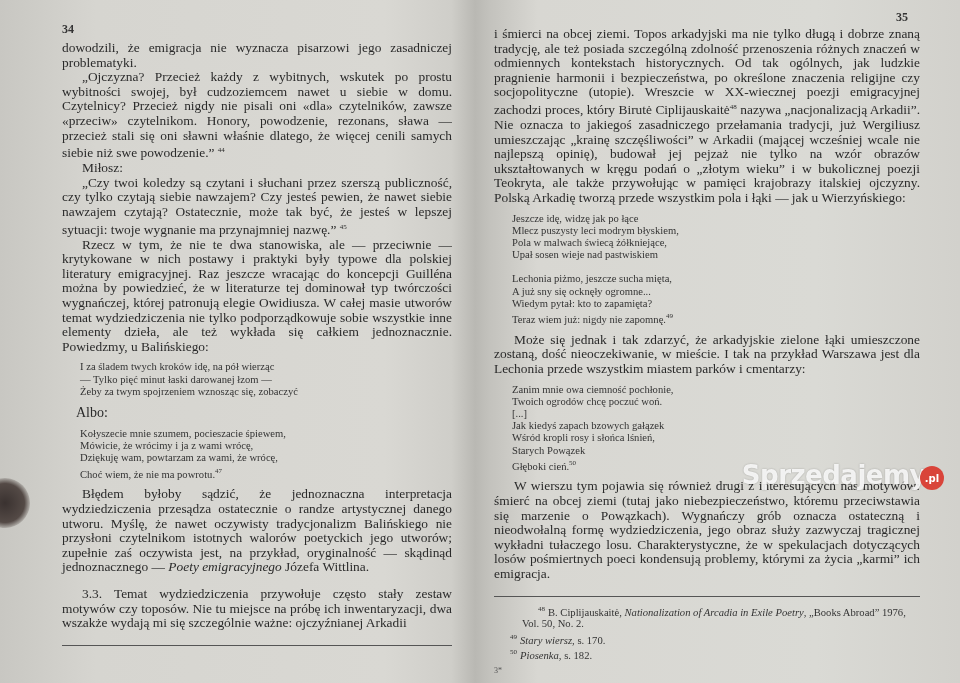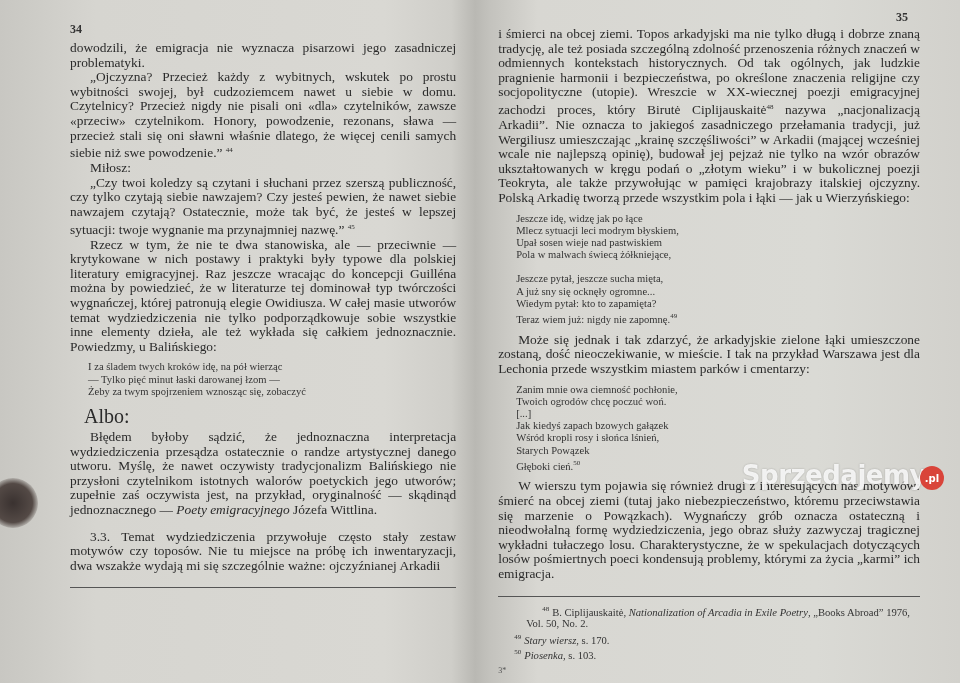--- a/index.html
+++ b/index.html
@@ -18,21 +18,21 @@
       background: linear-gradient(90deg, #c8c7c2 0%, #d6d5d0 10%, #d9d8d3 40%, #cfcec9 47%, #b9b8b3 49.5%, #c3c2bd 51%, #d8d7d2 56%, #dadad5 85%, #d2d1cc 100%);
       font-family: "Liberation Serif", "DejaVu Serif", serif;
       color: #2a2a2a;
     }
     .page {
       position: relative;
       width: 480px;
       height: 508px;
       box-sizing: border-box;
     }
-    .page-left { padding: 22px 28px 0 62px; margin-left: 8px; }
+    .page-left { padding: 22px 28px 0 62px; }
     .page-right { padding: 10px 40px 0 14px; }
     .page-number {
       font-size: 12px;
       font-weight: bold;
       color: #333;
       margin-bottom: 4px;
     }
     .page-right .page-number { text-align: right; margin-right: 12px; margin-bottom: 2px; }
     .p {
       font-size: 13.4px;
@@ -43,21 +43,21 @@
     .indent { text-indent: 20px; }
     .gap { margin-top: 6px; }
     .poem {
       font-size: 10.6px;
       line-height: 12.2px;
       margin: 7px 0 7px 18px;
       color: #333;
     }
     .poem .line { white-space: nowrap; }
     .poem .blank { height: 12px; }
-    .albo { font-size: 20px; margin: 4px 0 2px 14px; }
+    .albo { font-size: 14px; margin: 4px 0 2px 14px; }
     .sup { font-size: 7px; vertical-align: super; }
     .rule {
       border-top: 1.2px solid #555;
       margin: 14px 0 6px 0;
       width: 100%;
     }
     .footnotes { font-size: 10.6px; line-height: 12.2px; color: #333; }
     .fn { padding-left: 16px; }
     .fn .num { font-size: 7px; vertical-align: super; margin-right: 3px; }
     .fn-hang { padding-left: 0; margin-left: 28px; }
@@ -118,20 +118,26 @@
     <p class="p indent">Rzecz w tym, że nie te dwa stanowiska, ale — przeciwnie — krytykowane w nich postawy i praktyki były typowe dla polskiej literatury emigracyjnej. Raz jeszcze wracając do koncepcji Guilléna można by powiedzieć, że w literaturze tej dominował typ twórczości wygnańczej, której patronują elegie Owidiusza. W całej masie utworów temat wydziedziczenia nie tylko podporządkowuje sobie wszystkie inne elementy dzieła, ale też wykłada się całkiem jednoznacznie. Powiedzmy, u Balińskiego:</p>
 
     <div class="poem">
       <div class="line">I za śladem twych kroków idę, na pół wierząc</div>
       <div class="line">— Tylko pięć minut łaski darowanej łzom —</div>
       <div class="line">Żeby za twym spojrzeniem wznosząc się, zobaczyć</div>
     </div>
 
     <div class="albo">Albo:</div>
 
+    <div class="poem">
+      <div class="line">Kołyszecie mnie szumem, pocieszacie śpiewem,</div>
+      <div class="line">Mówicie, że wrócimy i ja z wami wrócę,</div>
+      <div class="line">Dziękuję wam, powtarzam za wami, że wrócę,</div>
+      <div class="line"><span>Choć wiem, że nie ma powrotu.</span><span class="sup">47</span></div>
+    </div>
 
     <p class="p indent"><span>Błędem byłoby sądzić, że jednoznaczna interpretacja wydziedziczenia przesądza ostatecznie o randze artystycznej danego utworu. Myślę, że nawet oczywisty tradycjonalizm Balińskiego nie przysłoni czytelnikom istotnych walorów poetyckich jego utworów; zupełnie zaś oczywista jest, na przykład, oryginalność — skądinąd jednoznacznego — </span><i>Poety emigracyjnego</i><span> Józefa Wittlina.</span></p>
 
     <p class="p indent gap" style="margin-top:12px">3.3. Temat wydziedziczenia przywołuje często stały zestaw motywów czy toposów. Nie tu miejsce na próbę ich inwentaryzacji, dwa wszakże wydają mi się szczególnie ważne: ojczyźnianej Arkadii</p>
 
     <div class="rule"></div>
 
     <div class="footnotes">
       <div class="fn"></div>
 
@@ -140,25 +146,25 @@
     <div class="shadow-corner"></div>
   </div>
 
   <div class="page page-right">
     <div class="page-number">35</div>
 
     <p class="p"><span>i śmierci na obcej ziemi. Topos arkadyjski ma nie tylko długą i dobrze znaną tradycję, ale też posiada szczególną zdolność przenoszenia różnych znaczeń w odmiennych kontekstach historycznych. Od tak ogólnych, jak ludzkie pragnienie harmonii i bezpieczeństwa, po określone znaczenia religijne czy socjopolityczne (utopie). Wreszcie w XX-wiecznej poezji emigracyjnej zachodzi proces, który Birutė Ciplijauskaitė</span><span class="sup">48</span><span> nazywa „nacjonalizacją Arkadii”. Nie oznacza to jakiegoś zasadniczego przełamania tradycji, już Wergiliusz umieszczając „krainę szczęśliwości” w Arkadii (mającej wcześniej wcale nie najlepszą opinię), budował jej pejzaż nie tylko na wzór obrazów ukształtowanych w kręgu podań o „złotym wieku” i w bukolicznej poezji Teokryta, ale także przywołując w pamięci krajobrazy italskiej ojczyzny. Polską Arkadię tworzą przede wszystkim pola i łąki — jak u Wierzyńskiego:</span></p>
 
     <div class="poem">
       <div class="line">Jeszcze idę, widzę jak po łące</div>
-      <div class="line">Mlecz sytuacji leci modrym błyskiem,</div>
+      <div class="line">Mlecz puszysty leci modrym błyskiem,</div>
+      <div class="line">Pola w malwach świecą żółkniejące,</div>
       <div class="line">Upał sosen wieje nad pastwiskiem</div>
-      <div class="line">Pola w malwach świecą żółkniejące,</div>
       <div class="blank"></div>
-      <div class="line">Jeszcze pytał, jeszcze sucha mięta,</div>
+      <div class="line">Lechonia piżmo, jeszcze sucha mięta,</div>
       <div class="line">A już sny się ocknęły ogromne...</div>
       <div class="line">Wiedym pytał: kto to zapamięta?</div>
       <div class="line"><span>Teraz wiem już: nigdy nie zapomnę.</span><span class="sup">49</span></div>
     </div>
 
     <p class="p indent">Może się jednak i tak zdarzyć, że arkadyjskie zielone łąki umieszczone zostaną, dość nieoczekiwanie, w mieście. I tak na przykład Warszawa jest dla Lechonia przede wszystkim miastem parków i cmentarzy:</p>
 
     <div class="poem">
       <div class="line">Zanim mnie owa ciemność pochłonie,</div>
       <div class="line">Twoich ogrodów chcę poczuć woń.</div>
@@ -169,21 +175,21 @@
       <div class="line"><span>Głęboki cień.</span><span class="sup">50</span></div>
     </div>
 
     <p class="p indent">W wierszu tym pojawia się również drugi z interesujących nas motywów: śmierć na obcej ziemi (tutaj jako niebezpieczeństwo, któremu przeciwstawia się marzenie o Powązkach). Wygnańczy grób oznacza ostateczną i nieodwołalną formę wydziedziczenia, jego obraz służy zazwyczaj tragicznej wykładni tułaczego losu. Charakterystyczne, że w spekulacjach dotyczących losów pośmiertnych poeci kondensują problemy, którymi za życia „karmi” ich emigracja.</p>
 
     <div class="rule"></div>
 
     <div class="footnotes">
       <div class="fn fn-hang" style="text-indent:16px"><span class="num">48</span><span>B. Ciplijauskaitė, </span><i>Nationalization of Arcadia in Exile Poetry</i><span>, „Books Abroad” 1976, Vol. 50, No. 2.</span></div>
       <div class="fn"><span class="num">49</span><i>Stary wiersz</i><span>, s. 170.</span></div>
-      <div class="fn"><span class="num">50</span><i>Piosenka</i><span>, s. 103.</span></div>
+      <div class="fn"><span class="num">50</span><i>Piosenka</i><span>, s. 182.</span></div>
     </div>
     <div class="bottom-mark">3*</div>
 
     <div class="watermark">
       <span class="wm-text">Sprzedajemy</span>
       <span class="wm-badge">.pl</span>
     </div>
   </div>
 </div>
 

